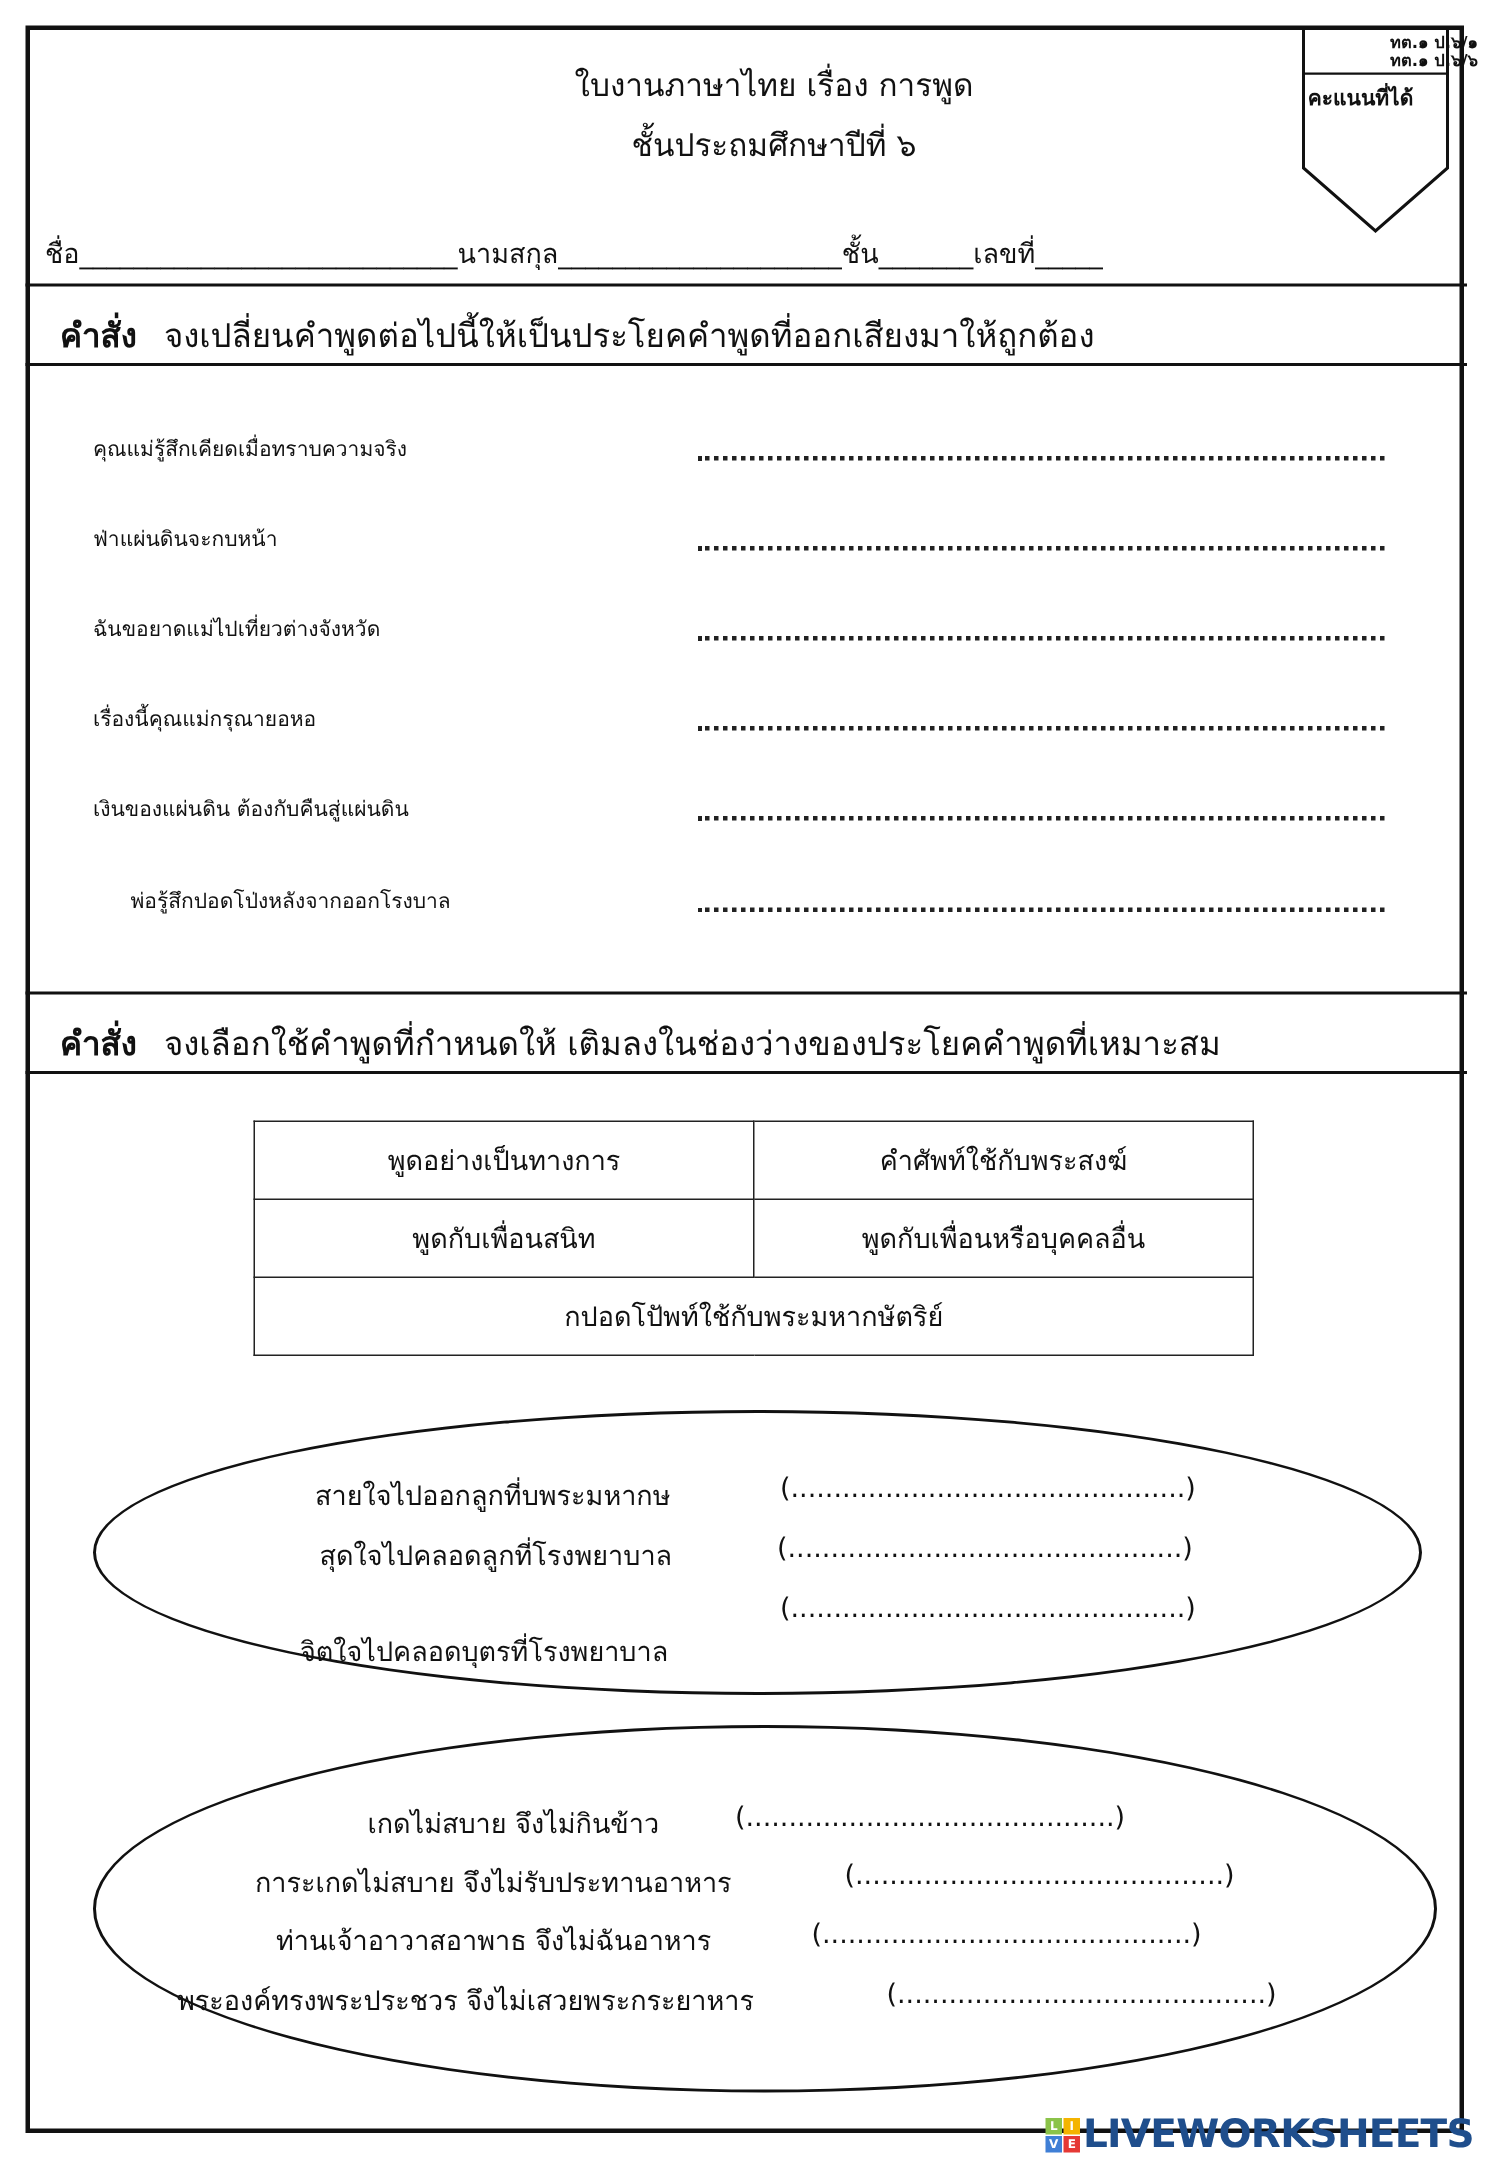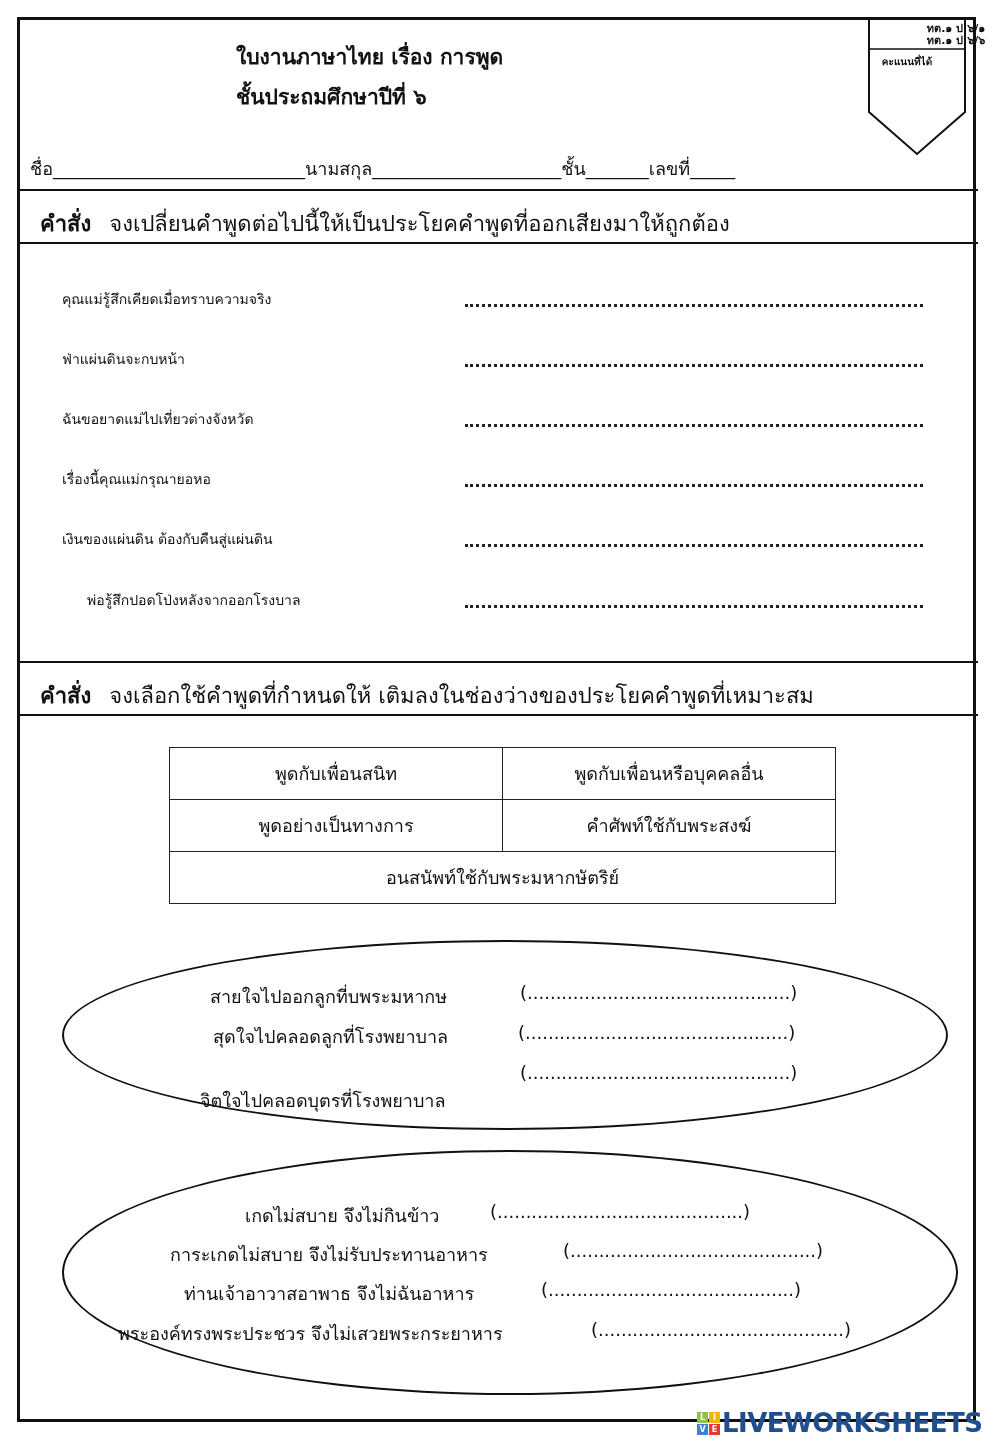--- a/index.html
+++ b/index.html
@@ -1,28 +1,28 @@
 <!DOCTYPE html>
 <html><head>
 <meta charset="utf-8">
 <style>
   html, body { margin: 0; padding: 0; background: #ffffff; }
   body { width: 1000px; height: 1443px; position: relative; overflow: hidden;
          font-family: "DejaVu Sans", "Liberation Sans", sans-serif; color: #111; }
   .frame { position: absolute; left: 17px; top: 17px; width: 959px; height: 1405px;
            border: 3px solid #111; box-sizing: border-box; }
   .hline { position: absolute; left: 17px; width: 961px; height: 0; border-top: 2.5px solid #111; }
-  .title { position: absolute; left: 236px; width: 500px; 
-           font-weight: bold; font-size: 21px; }
+  .title { position: absolute; left: 266px; width: 500px; text-align: center;
+           font-weight: normal; font-size: 21px; }
   .score-badge { position: absolute; left: 868px; top: 20px; width: 98px; height: 136px; }
   .score-badge svg { position: absolute; left: 0; top: 0; }
   .score-code { position: absolute; left: 0; width: 98px; text-align: center;
                 font-size: 11px; font-weight: bold; line-height: 12px; padding-left: 39px; }
   .score-label { position: absolute; left: 0; top: 34px; width: 78px; text-align: center;
-                 font-size: 10px; font-weight: bold; }
+                 font-size: 14px; font-weight: bold; }
   .info-row { position: absolute; left: 30px; top: 154px; font-size: 18px; white-space: nowrap; }
   .instr { position: absolute; left: 40px; font-size: 22px; white-space: nowrap; }
   .instr b { font-weight: bold; margin-right: 18px; }
   .q-item { position: absolute; left: 62px; font-size: 14px; white-space: nowrap; }
   .dots { position: absolute; left: 465px; width: 458px; height: 0;
           border-top: 3px dotted #222; }
   table.choices { position: absolute; left: 169px; top: 747px; width: 667px;
                   border-collapse: collapse; }
   table.choices td { border: 1.5px solid #222; height: 51px; text-align: center;
                      font-size: 18px; padding: 0; }
@@ -86,29 +86,29 @@
 
 <div class="instr" style="top:678px;">
   <b>คำสั่ง</b><span>จงเลือกใช้คำพูดที่กำหนดให้ เติมลงในช่องว่างของประโยคคำพูดที่เหมาะสม</span>
 </div>
 
 <div class="hline" style="top:714px;"></div>
 
 <table class="choices">
   <tbody>
       <tr>
+    <td>พูดอย่างเป็นทางการ</td>
+    <td>คำศัพท์ใช้กับพระสงฆ์</td>
+  </tr>
+  <tr>
     <td style="width:50%;">พูดกับเพื่อนสนิท</td>
     <td style="width:50%;">พูดกับเพื่อนหรือบุคคลอื่น</td>
   </tr>
   <tr>
-    <td>พูดอย่างเป็นทางการ</td>
-    <td>คำศัพท์ใช้กับพระสงฆ์</td>
-  </tr>
-  <tr>
-    <td colspan="2">อนสนัพท์ใช้กับพระมหากษัตริย์</td>
+    <td colspan="2">กปอดโปัพท์ใช้กับพระมหากษัตริย์</td>
   </tr>
 </tbody>
   </table>
 
 <div class="ellipse" style="left:62px; top:940px; width:886px; height:190px;"></div>
 <div class="ex-line" style="left:210px; top:982px;">สายใจไปออกลูกที่บพระมหากษ</div>
 <div class="ex-line" style="left:520px; top:982px;">(..............................................)</div>
 
 <div class="ex-line" style="left:213px; top:1022px;">สุดใจไปคลอดลูกที่โรงพยาบาล</div>
 <div class="ex-line" style="left:518px; top:1022px;">(..............................................)</div>

